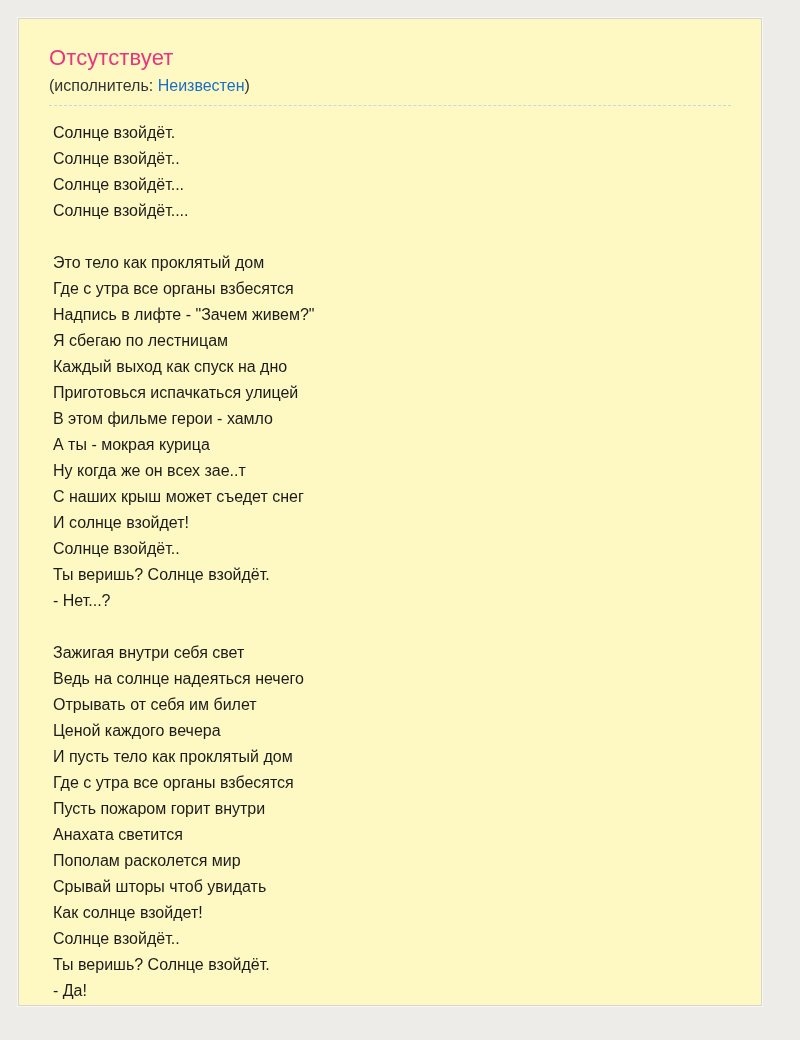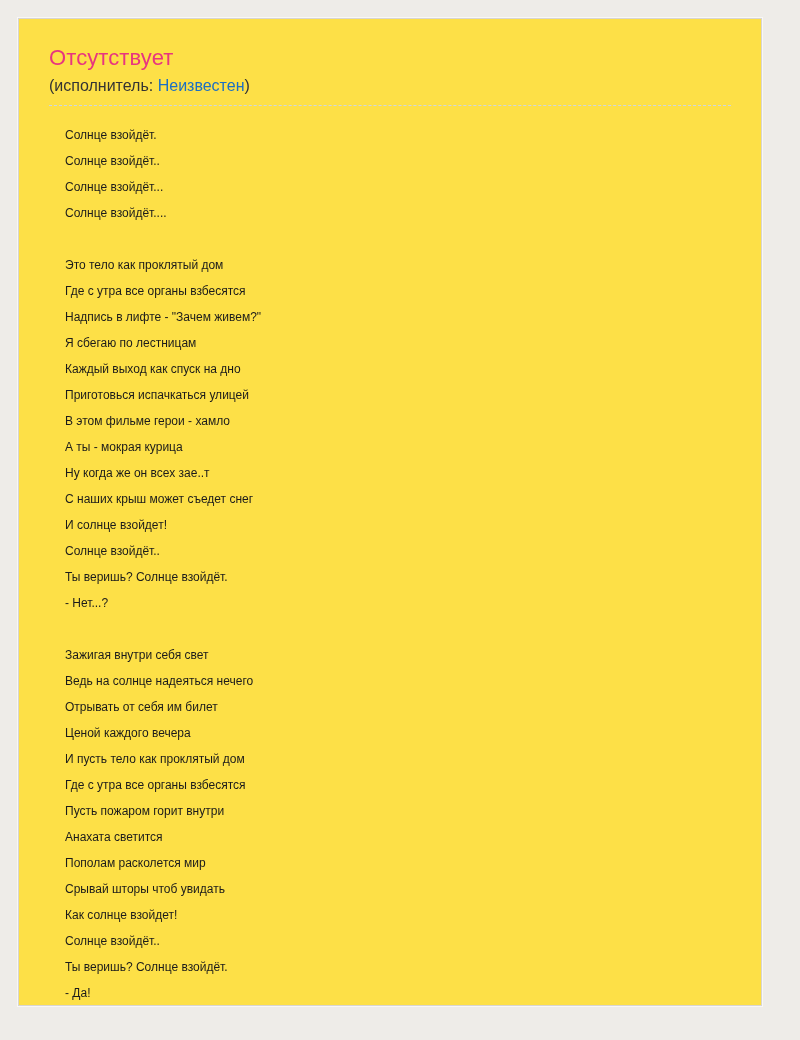--- a/index.html
+++ b/index.html
@@ -12,21 +12,21 @@
     background: #eeece8;
     font-family: "Liberation Sans", sans-serif;
     overflow: hidden;
   }
   .page {
     position: absolute;
     top: 18px;
     left: 18px;
     width: 744px;
     height: 988px;
-    background: #fde047;
+    background: #fef9c3;
     border: 1px solid #d8d5d0;
     box-sizing: border-box;
     box-shadow: 0 0 0 1px rgba(255,255,255,0.6);
     overflow: hidden;
   }
   .inner {
     padding: 26px 30px 20px 30px;
   }
   .song-title {
     color: #e8357f;
@@ -44,26 +44,26 @@
     margin-bottom: 14px;
   }
   .performer-line .paren {
     color: #333333;
   }
   .performer-link {
     color: #1a6fc4;
     text-decoration: none;
   }
   .lyrics {
-    font-size: 12px;
+    font-size: 16px;
     line-height: 26px;
     color: #1b1b1b;
     white-space: pre-wrap;
     word-wrap: break-word;
-    margin: 16px;
+    margin: 4px;
     font-family: "Liberation Sans", sans-serif;
   }
   .lyrics .blank {
     display: block;
     height: 26px;
   }
   .line {
     display: block;
     min-height: 26px;
   }

